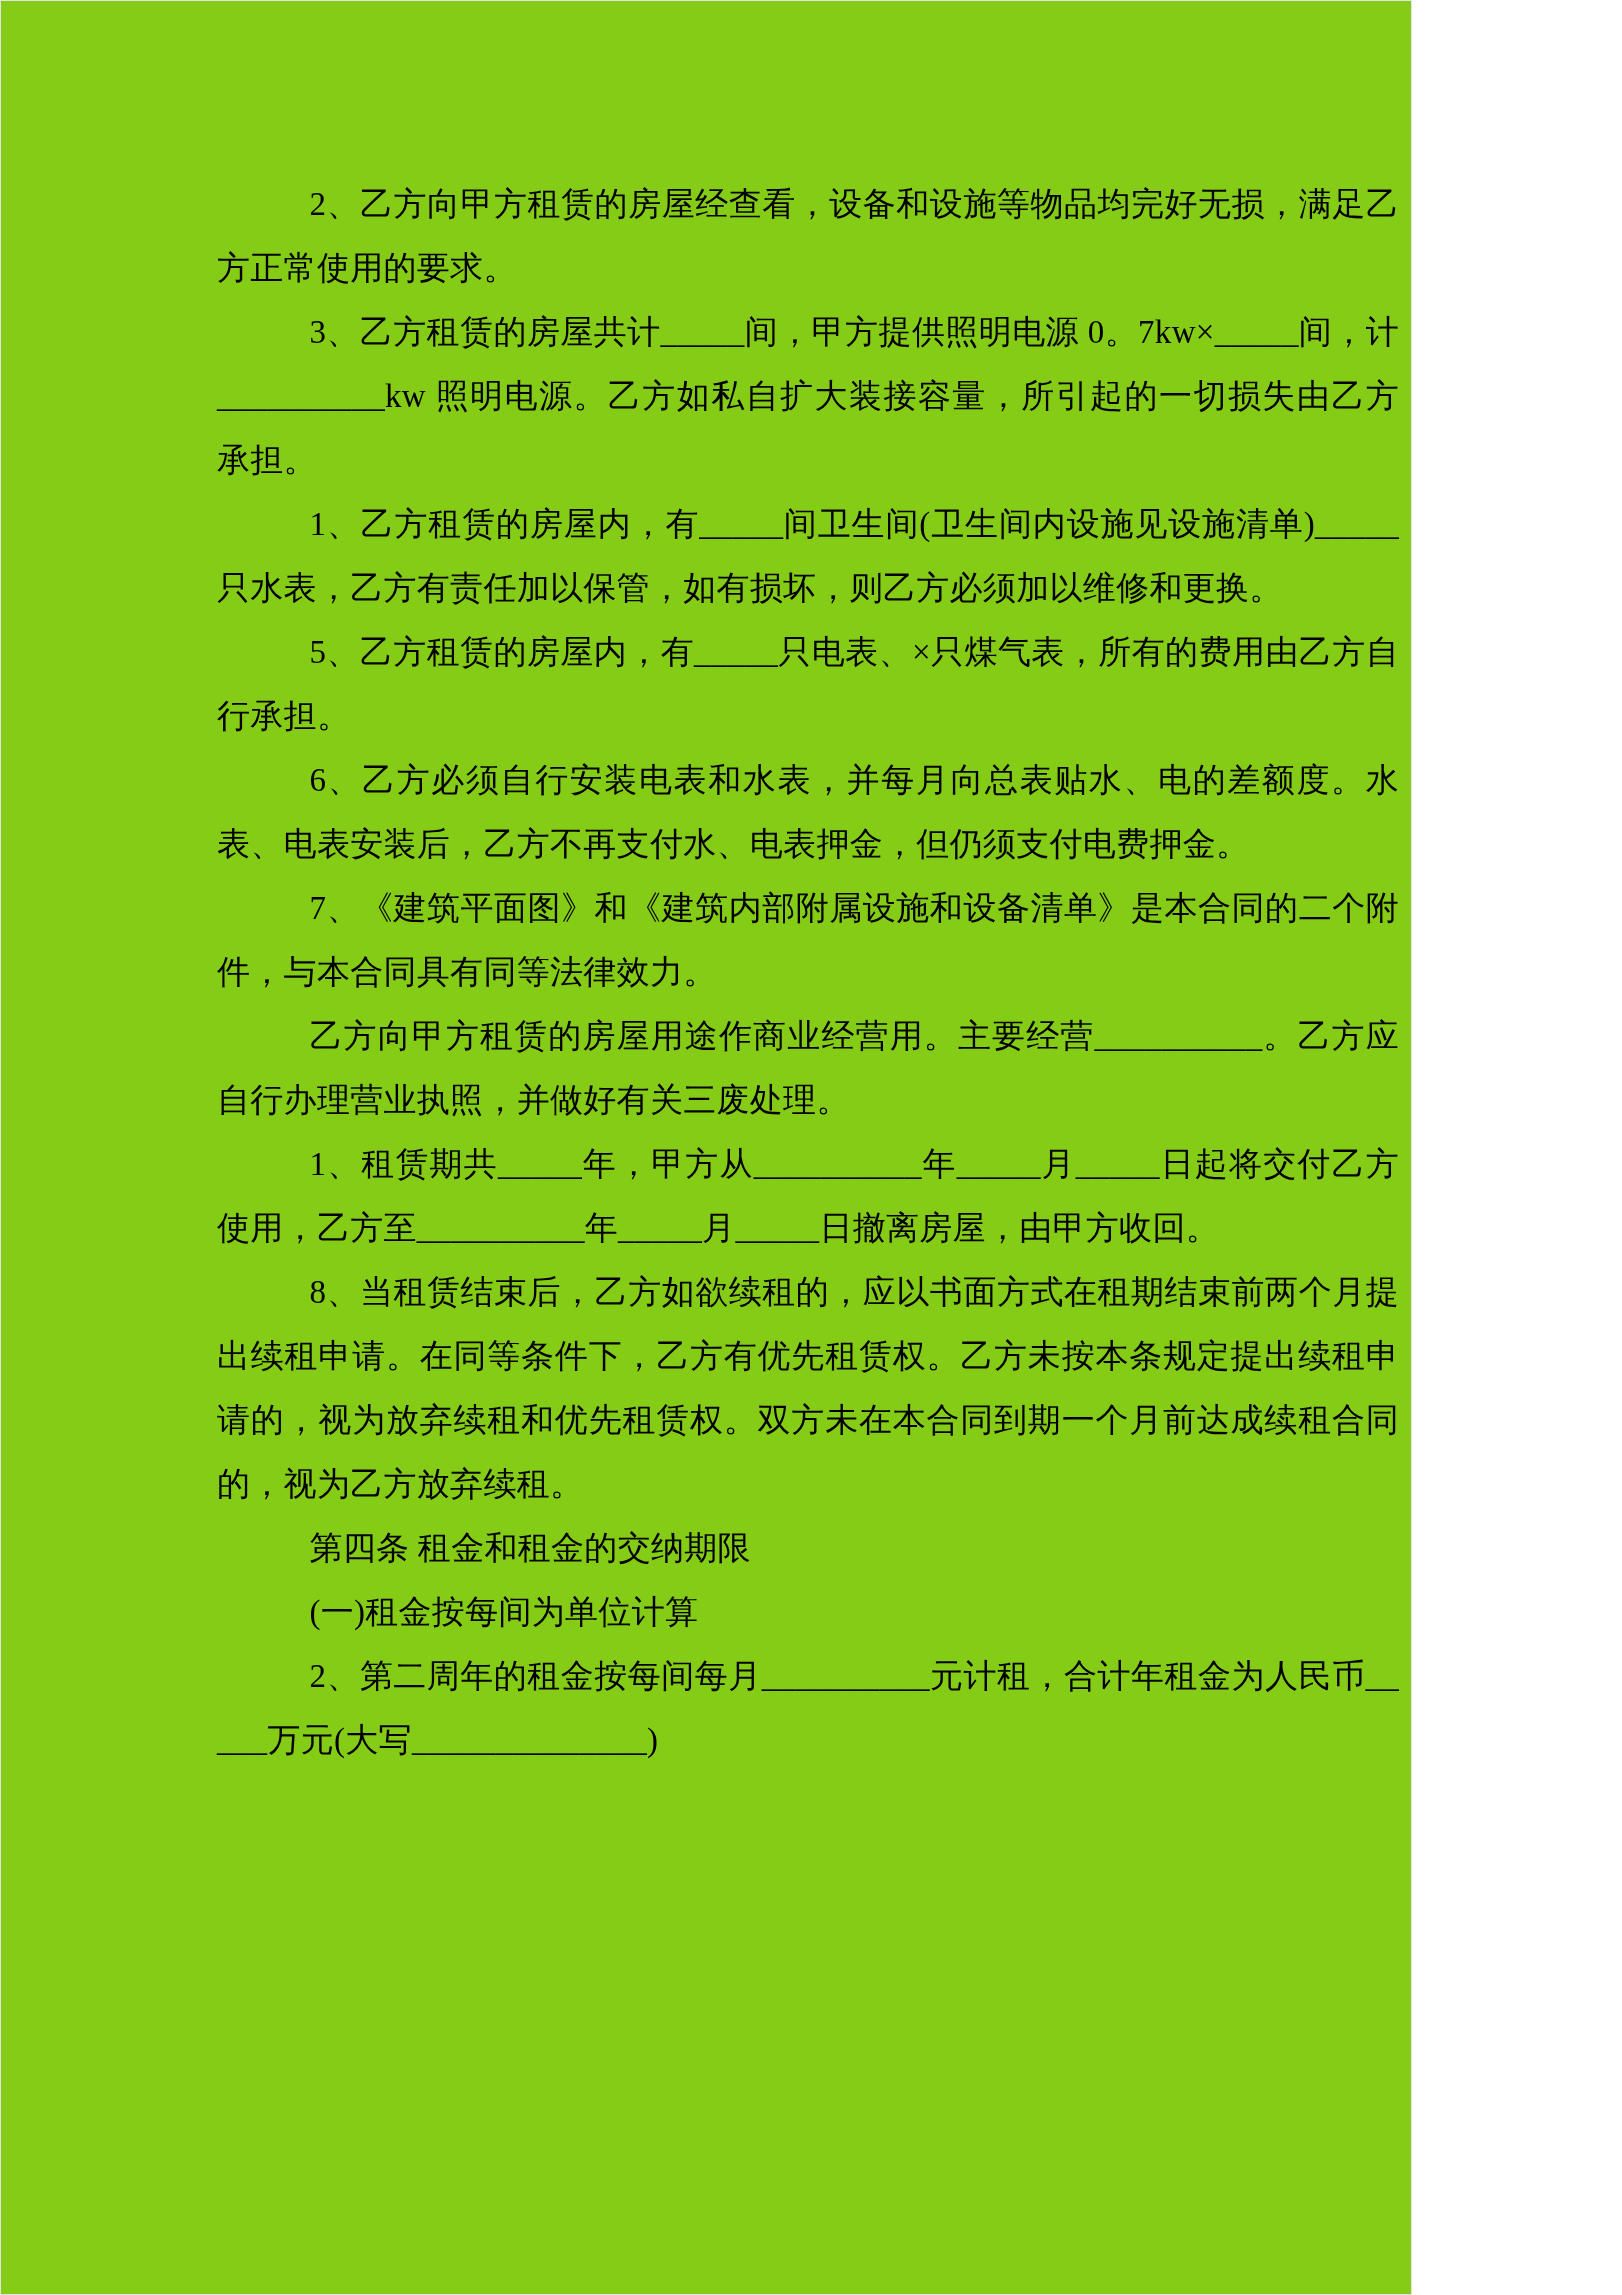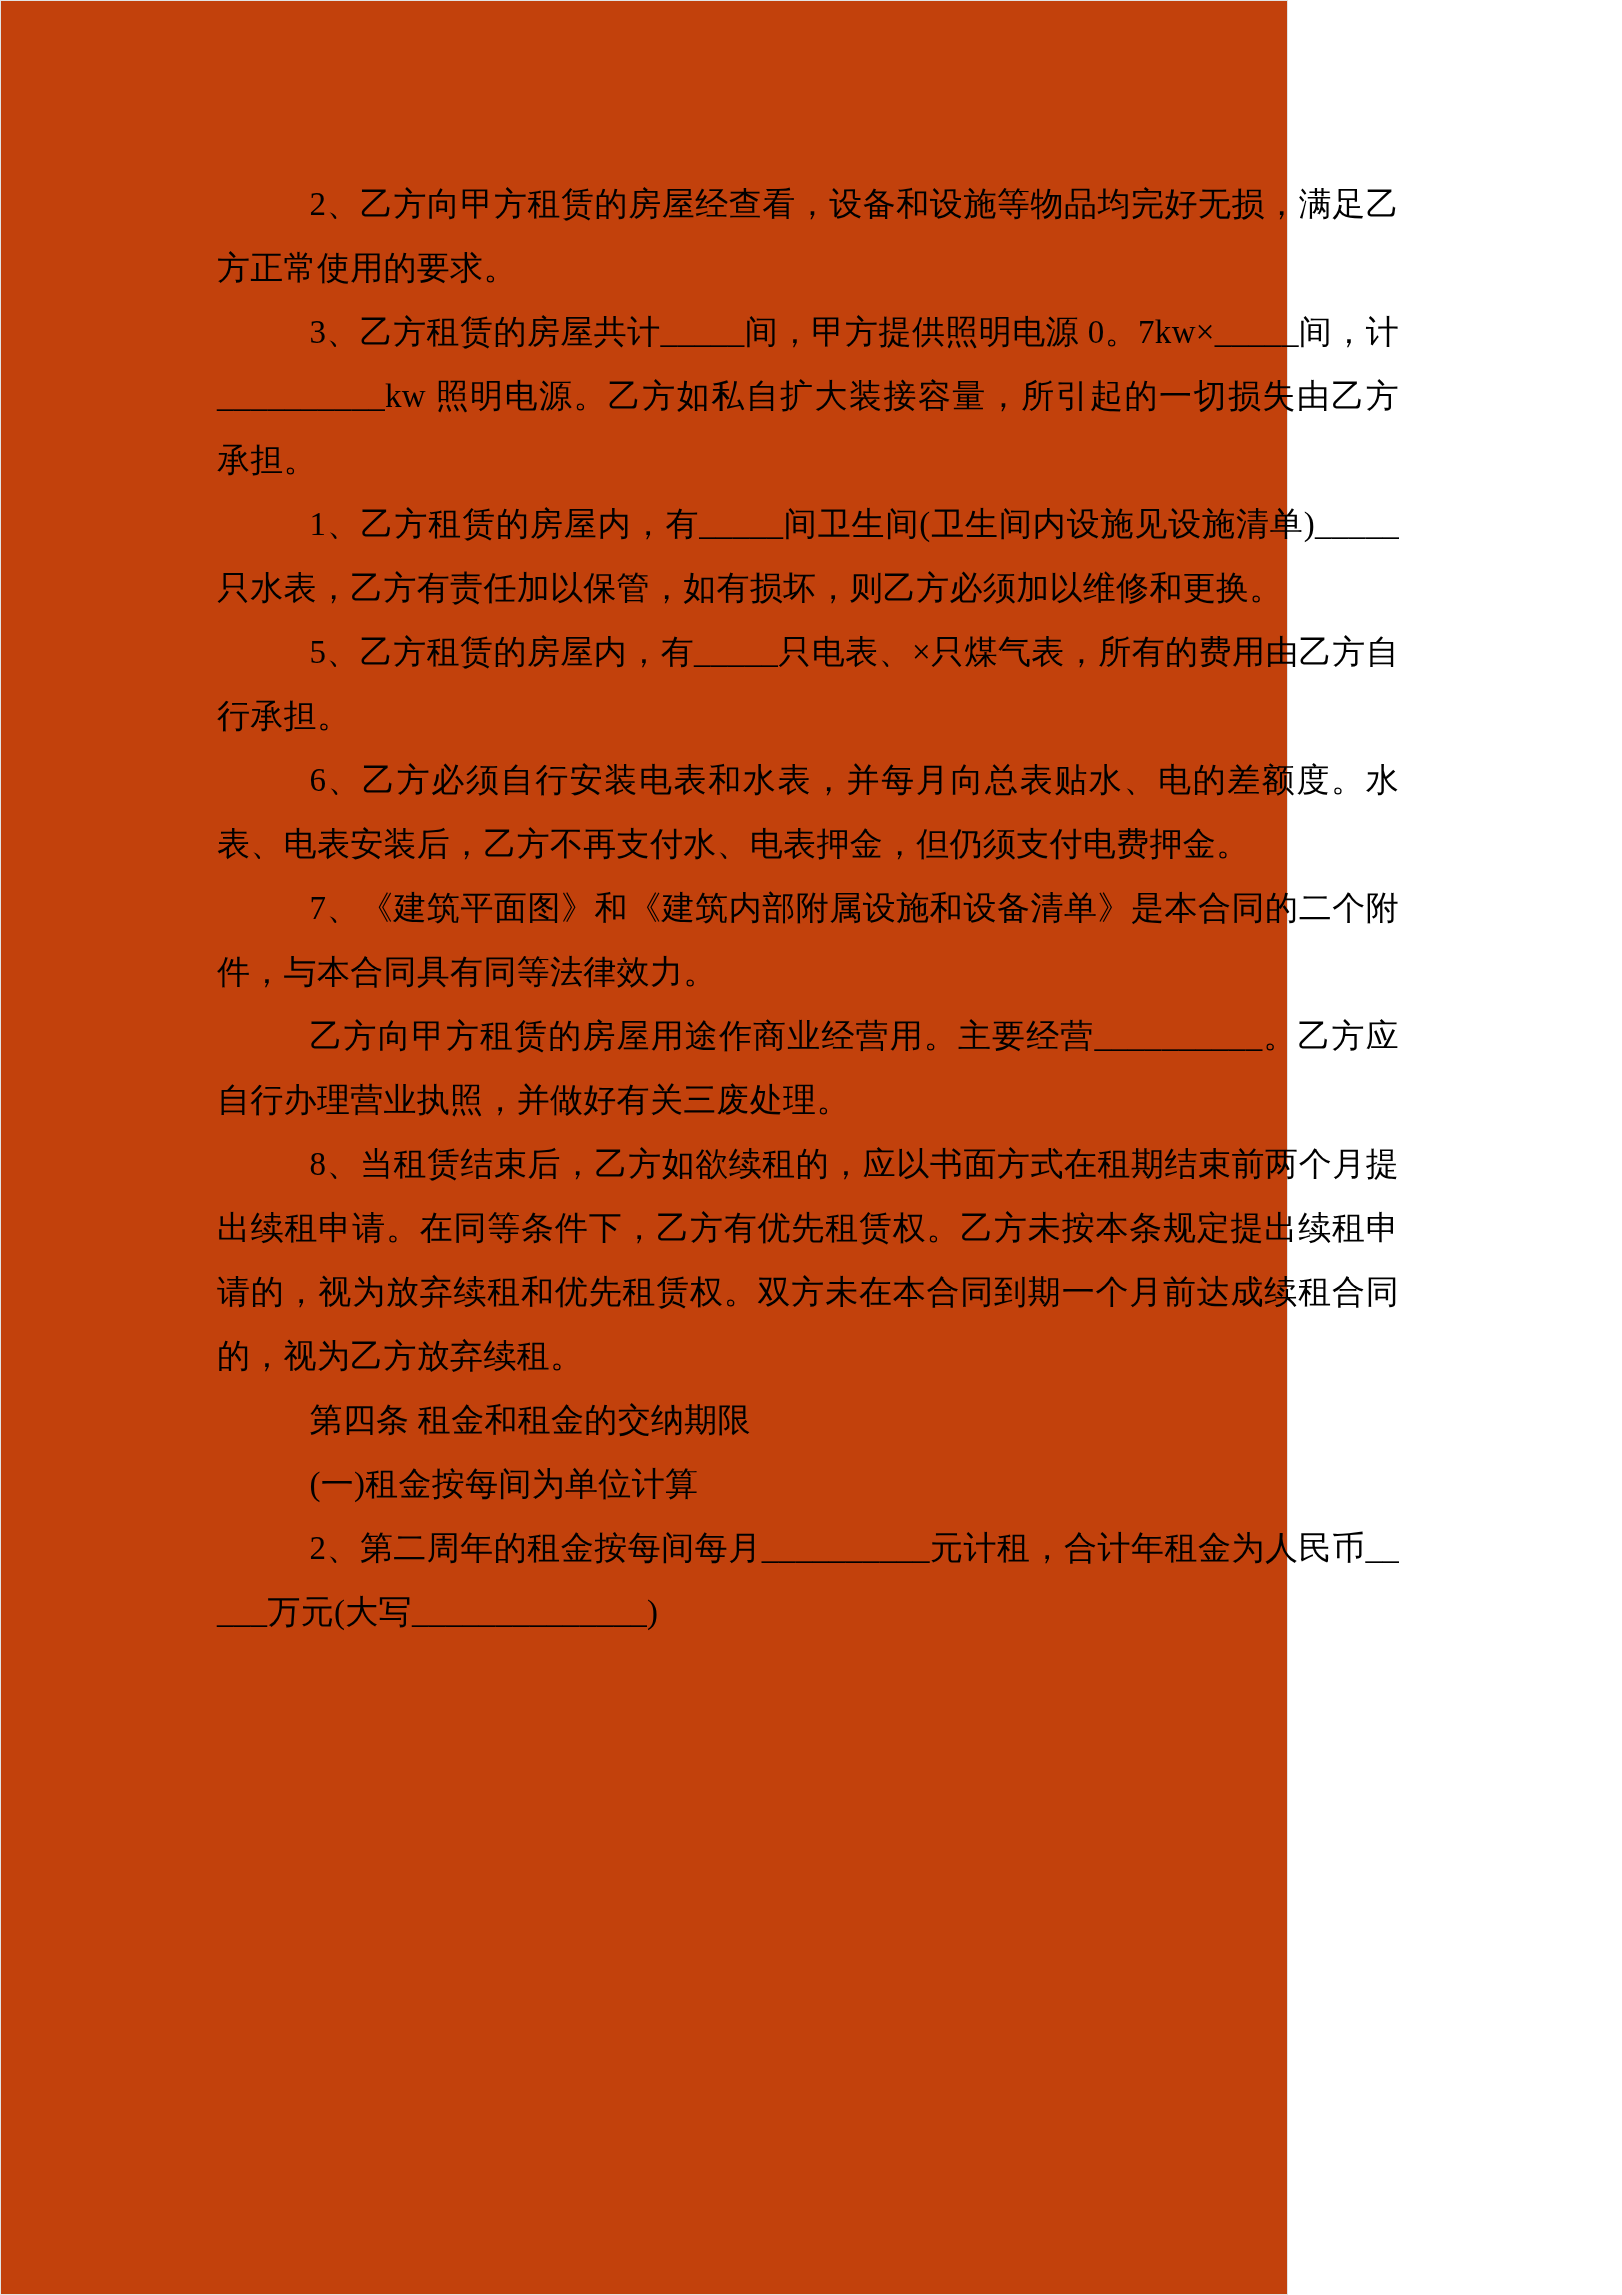--- a/index.html
+++ b/index.html
@@ -11,23 +11,23 @@
     width: 1623px;
     height: 2295px;
     position: relative;
     font-family: "Liberation Serif", "DejaVu Serif", serif;
     color: #000000;
   }
   .page {
     position: absolute;
     left: 0;
     top: 0;
-    width: 1288px;
+    width: 1412px;
     height: 2295px;
-    background: #c2410c;
+    background: #84cc16;
     border: 1.3px solid #e3e3e3;
     box-sizing: border-box;
   }
   .content {
     position: absolute;
     left: 216px;
     top: 171px;
     width: 1182px;
     font-size: 33px;
     line-height: 64px;
@@ -47,19 +47,20 @@
 
 <div class="page">
   <div class="content">
     <p class="para">2、乙方向甲方租赁的房屋经查看，设备和设施等物品均完好无损，满足乙方正常使用的要求。</p>
     <p class="para">3、乙方租赁的房屋共计_____间，甲方提供照明电源 0。7kw×_____间，计__________kw 照明电源。乙方如私自扩大装接容量，所引起的一切损失由乙方承担。</p>
     <p class="para">1、乙方租赁的房屋内，有_____间卫生间(卫生间内设施见设施清单)_____只水表，乙方有责任加以保管，如有损坏，则乙方必须加以维修和更换。</p>
     <p class="para">5、乙方租赁的房屋内，有_____只电表、×只煤气表，所有的费用由乙方自行承担。</p>
     <p class="para">6、乙方必须自行安装电表和水表，并每月向总表贴水、电的差额度。水表、电表安装后，乙方不再支付水、电表押金，但仍须支付电费押金。</p>
     <p class="para">7、《建筑平面图》和《建筑内部附属设施和设备清单》是本合同的二个附件，与本合同具有同等法律效力。</p>
     <p class="para">乙方向甲方租赁的房屋用途作商业经营用。主要经营__________。乙方应自行办理营业执照，并做好有关三废处理。</p>
+    <p class="para">1、租赁期共_____年，甲方从__________年_____月_____日起将交付乙方使用，乙方至__________年_____月_____日撤离房屋，由甲方收回。</p>
     <p class="para">8、当租赁结束后，乙方如欲续租的，应以书面方式在租期结束前两个月提出续租申请。在同等条件下，乙方有优先租赁权。乙方未按本条规定提出续租申请的，视为放弃续租和优先租赁权。双方未在本合同到期一个月前达成续租合同的，视为乙方放弃续租。</p>
     <p class="para">第四条 租金和租金的交纳期限</p>
     <p class="para">(一)租金按每间为单位计算</p>
     <p class="para">2、第二周年的租金按每间每月__________元计租，合计年租金为人民币_____万元(大写______________)</p>
   </div>
 </div>
 
 
 </body></html>

